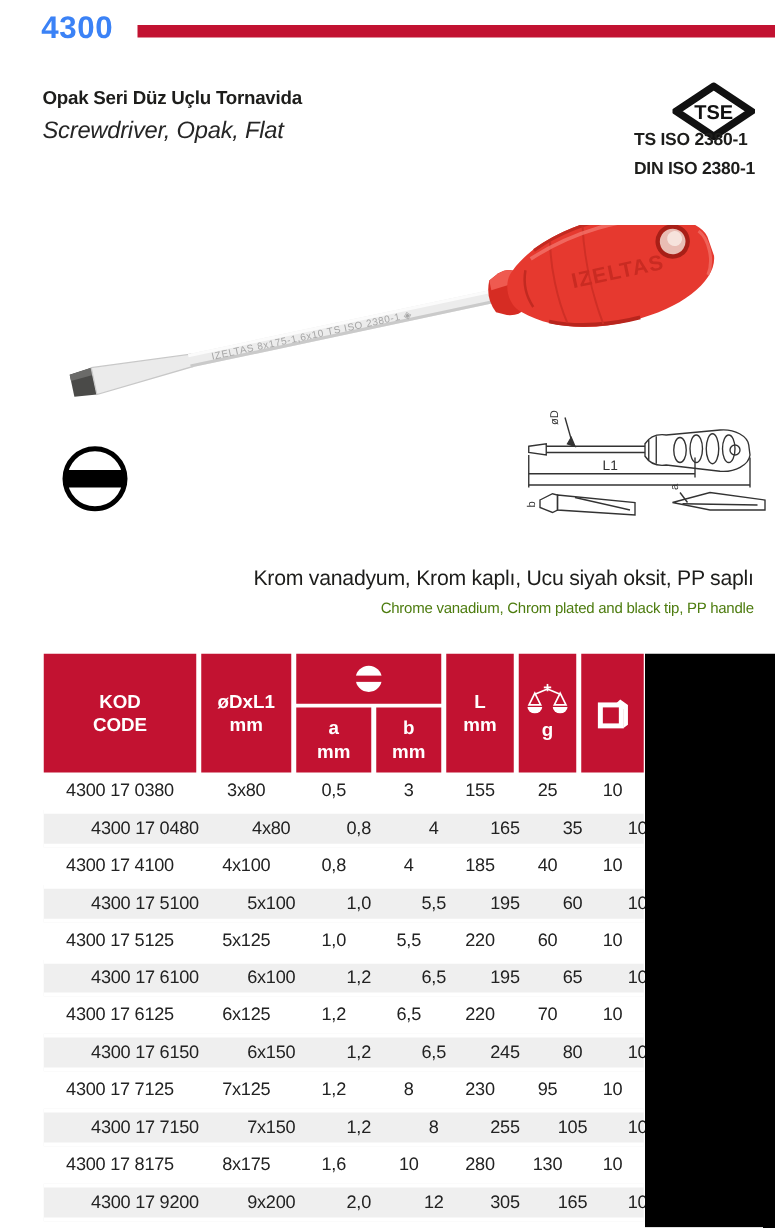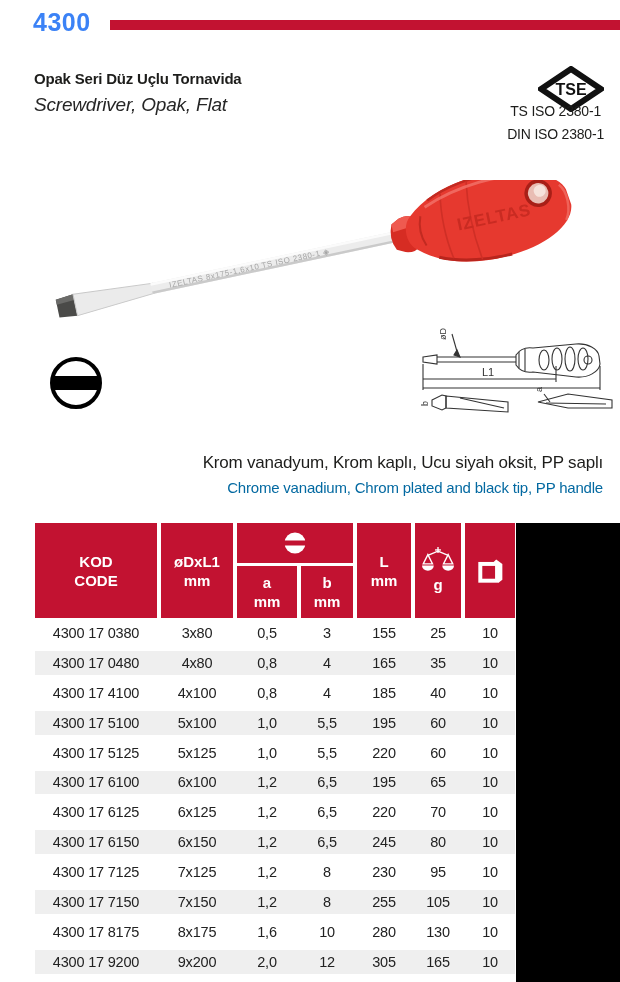--- a/index.html
+++ b/index.html
@@ -11,50 +11,50 @@
   .code-num { position:absolute; left:33px; top:8px; font-size:25px; font-weight:bold; letter-spacing:.5px; color:#3b82f6; }
   .top-bar { position:absolute; left:110px; top:20px; width:510px; height:10px; background:#c21231; }
 
   
   .title-block { position:absolute; left:34px; top:70px; }
   .title-tr { font-size:15px; font-weight:bold; letter-spacing:-0.2px; }
   .title-en { font-size:19px; font-weight:normal; margin-top:7px; letter-spacing:-0.2px; color:#262626;font-style:italic; }
 
   
   .tse-wrap { position:absolute; left:538px; top:66px; width:66px; text-align:left; }
-  .standards { position:absolute; right:16px; top:100px; text-align:center; font-size:14px; font-weight:normal; line-height:23px; letter-spacing:-0.2px; }
+  .standards { position:absolute; right:16px; top:100px; text-align:left; font-size:14px; font-weight:bold; line-height:23px; letter-spacing:-0.2px; }
 
   
   .photo { position:absolute; left:38px; top:180px; width:545px; height:152px; }
 
   
   .drive-icon { position:absolute; left:49px; top:356px; width:54px; height:54px; }
 
   
   .tech { position:absolute; left:416px; top:322px; width:202px; height:102px; }
 
   
   .material { position:absolute; right:17px; top:453px; text-align:right; letter-spacing:-0.2px; }
   .material .tr { font-size:17px; font-weight:normal; }
-  .material .en { font-size:15px; margin-top:6px; color:#0369a1; }
+  .material .en { font-size:12px; margin-top:6px; color:#4d7c0f; }
 
   
   .tbl { position:absolute; left:35px; top:523px; width:480px; }
   .grid7 { display:grid; grid-template-columns:122px 72px 60px 52px 54px 46px 50px; column-gap:4px; }
   .thead { height:95px; }
   .th { background:#c21231; color:#fff; display:flex; flex-direction:column; align-items:center; justify-content:center; font-weight:bold; font-size:15px; line-height:19px; text-align:left; }
   .th-group { grid-column:3 / 5; display:flex; flex-direction:column; background:transparent; }
   .th-group .g-top { background:#c21231; height:40px; display:flex; align-items:center; justify-content:center; }
   .th-group .g-bot { display:grid; grid-template-columns:60px 52px; column-gap:4px; margin-top:3px; flex:1; }
   .th-group .g-bot .th { height:100%; }
   .g-cell { display:flex; flex-direction:column; align-items:center; justify-content:center; gap:1px; }
   .tbody { width:480px; }
   .trow { height:29.92px; display:grid; grid-template-columns:122px 72px 60px 52px 54px 46px 50px; column-gap:4px; align-items:center; font-size:14.5px; letter-spacing:-0.2px; color:#222; }
   .trow > div { text-align:center; }
-  .trow.alt { background:#efefef; box-shadow:inset 0 3px 0 #fff, inset 0 -3px 0 #fff; }
+  .trow.alt { background:#efefef; box-shadow:inset 0 3px 0 #fff, inset 0 -3px 0 #fff;padding-left:20px; }
 
   
   .black-block { position:absolute; left:516px; top:523px; width:104px; height:459px; background:#000; }
 </style>
 </head>
 <body>
 
 <div class="page">
 
   <div class="code-num">4300</div>

